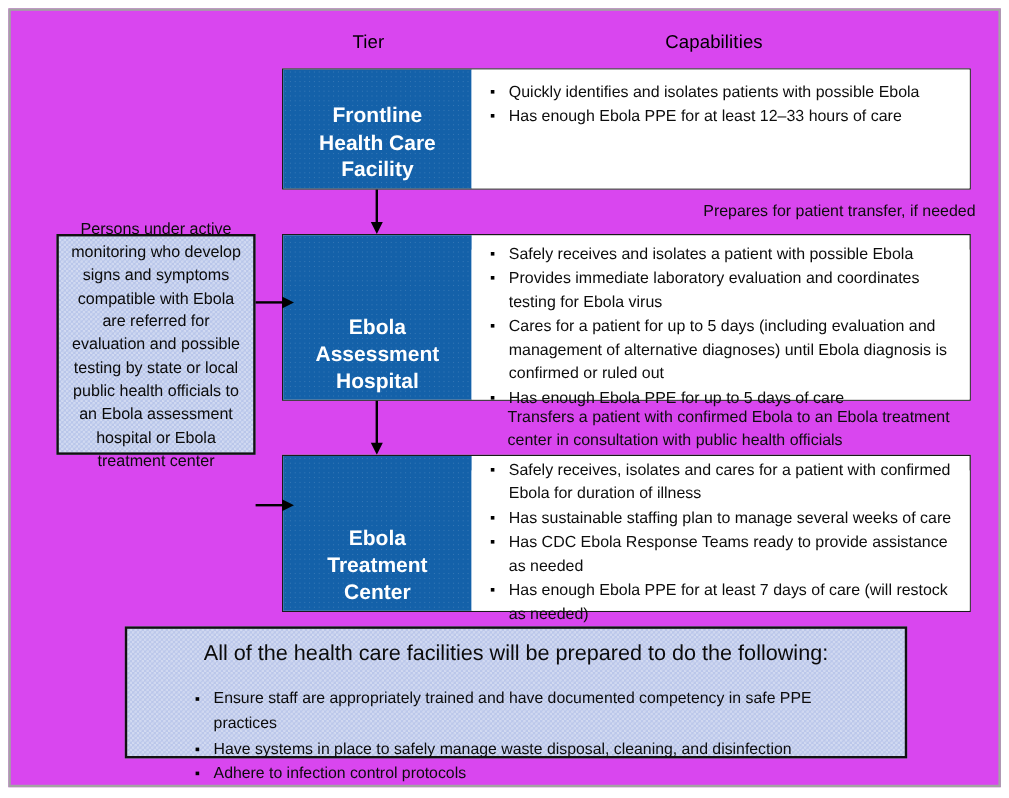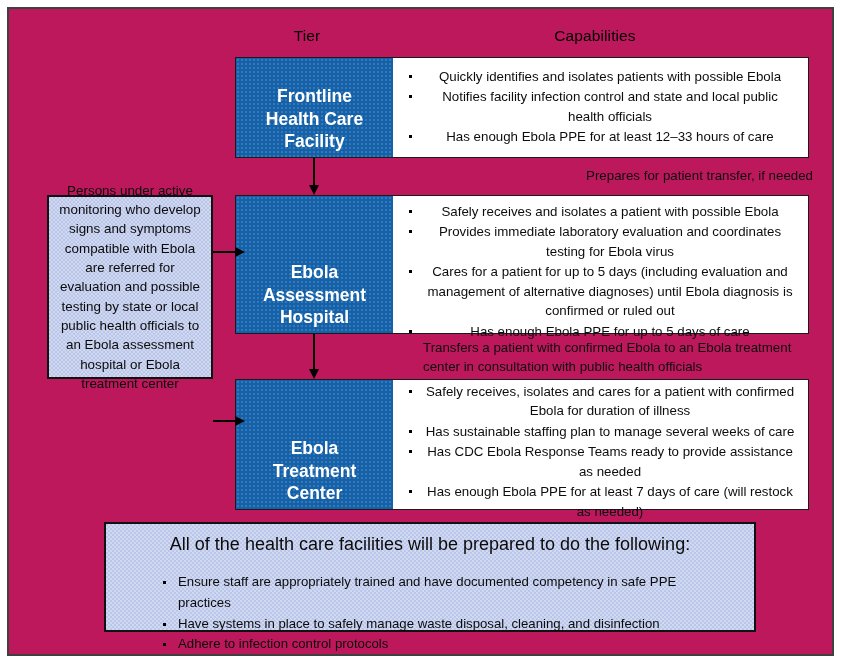--- a/index.html
+++ b/index.html
@@ -17,22 +17,22 @@
     color: #000000;
     overflow: hidden;
   }
 
   #figure-frame {
     position: absolute;
     left: 7px;
     top: 7px;
     width: 827px;
     height: 649px;
-    border: 2px solid #404040;
-    background: #be185d;
+    border: 2px solid #a3a3a3;
+    background: #d946ef;
   }
 
   
   .col-heading {
     position: absolute;
     text-align: center;
     font-size: 15.5px;
     color: #000;
     letter-spacing: .1px;
     white-space: nowrap;
@@ -70,21 +70,20 @@
     line-height: 1.30;
     font-weight: 600;
     padding: 4px 6px;
   }
   .tier-caps {
     flex: 1 1 auto;
     background: #ffffff;
     padding: 9px 12px 6px 8px;
     display: flex;
     align-items: flex-start;
-    text-align: center;
   }
   .tier-row-2 .tier-caps, .tier-row-3 .tier-caps { align-items: center; margin-top: 12px; }
 
   ul.caps-list {
     list-style: none;
     margin: 0;
     padding: 0;
     width: 100%;
   }
   ul.caps-list > li {
@@ -239,21 +238,20 @@
   <div class="col-heading" id="tier-heading">Tier</div>
   <div class="col-heading" id="capabilities-heading">Capabilities</div>
 
   <div class="tier-row tier-row-1" id="tier-row-1">
     <div class="tier-label">
       <span>Frontline<br>Health Care<br>Facility</span>
     </div>
     <div class="tier-caps">
       <ul class="caps-list">
         <li>Quickly identifies and isolates patients with possible Ebola</li>
-        <li>Notifies facility infection control and state and local public health officials</li>
         <li>Has enough Ebola PPE for at least 12–33 hours of care</li>
       </ul>
     </div>
   </div>
 
   <div class="v-arrow" id="v-arrow-1"></div>
   <div class="transfer-note" id="transfer-note-1">Prepares for patient transfer, if needed</div>
 
   <div class="tier-row tier-row-2" id="tier-row-2">
     <div class="tier-label">

